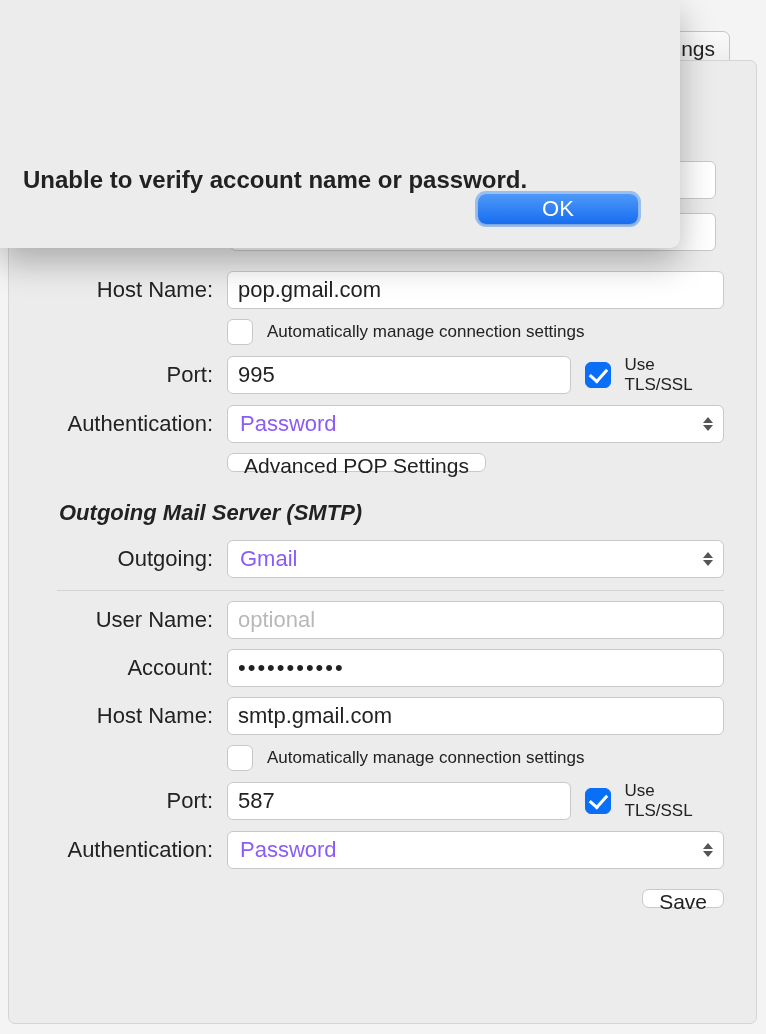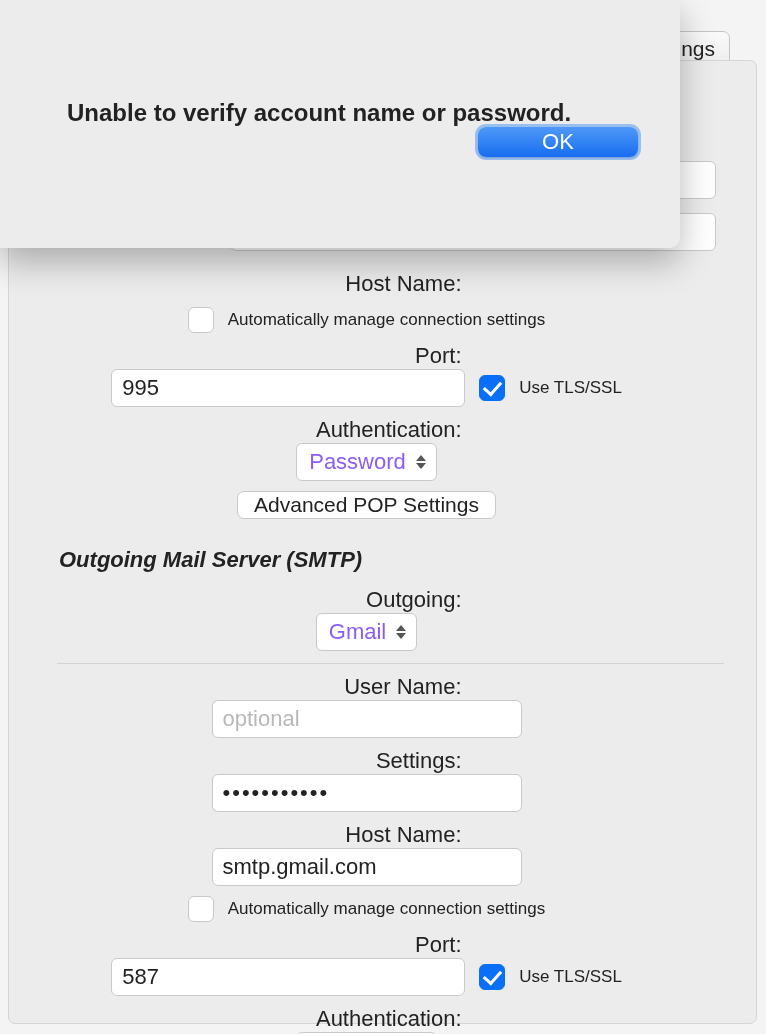--- a/index.html
+++ b/index.html
@@ -18,21 +18,20 @@
     background: #ececec;
     border: 1px solid #d5d5d5;
     border-radius: 7px;
     padding-top: 200px;
   }
   .row {
     display: flex;
     align-items: center;
     margin: 10px 0;
     padding: 0 32px 0 0;
-    flex-direction: column;
   }
   .label-col {
     width: 218px;
     min-width: 218px;
     text-align: right;
     padding-right: 14px;
     font-size: 22px;
     color: #222;
   }
   .field-col {
@@ -108,29 +107,28 @@
   .stepper-icon::before, .stepper-icon::after {
     content:"";
     width:0;height:0;
     border-left:5px solid transparent;
     border-right:5px solid transparent;
   }
   .stepper-icon::before { border-bottom:6px solid #555; }
   .stepper-icon::after  { border-top:6px solid #555; }
 
   .push-button {
-    height: 28px;
+    height: 19px;
     border: 1px solid #c9c9c9;
     border-radius: 7px;
     background: #fff;
     padding: 0 16px;
     font-size: 21px;
     color: #222;
     display: inline-flex;
-    align-items: center;
     cursor: default;
   }
   .section-title {
     font-weight: 700;
     font-size: 22px;
     padding: 18px 0 4px 50px;
     font-style: italic;
   }
   hr.sep {
     border: none;
@@ -169,24 +167,24 @@
   
   .sheet {
     position: absolute;
     left: 0; top: 0;
     width: 680px;
     height: 248px;
     background: #ececec;
     border-bottom-right-radius: 10px;
     box-shadow: 0 14px 34px rgba(0,0,0,.28);
     z-index: 5;
-    padding: 32px 34px 24px 67px;
+    padding: 32px 34px 24px 23px;
     display: flex;
     flex-direction: column;
-    justify-content: center;
+    justify-content: flex-end;
   }
   .sheet-title {
     font-weight: 700;
     font-size: 24px;
     color: #222;
   }
   .sheet-buttons {
     display: flex;
     justify-content: flex-end;
     padding-right: 8px;
@@ -222,20 +220,23 @@
   <span>ngs</span>
 </div>
 
 <div class="settings-panel">
 
   <div class="obscured-field" style="top:100px"></div>
   <div class="obscured-field" style="top:152px"></div>
 
   <div class="row">
     <div class="label-col">Host Name:</div>
+    <div class="field-col">
+      <input type="text" class="textfield" value="pop.gmail.com" style="">
+    </div>
   </div>
 
   <div class="row">
     <div class="label-col"></div>
     <div class="field-col">
       <div class="checkbox"></div>
       <span class="check-label">Automatically manage connection settings</span>
     </div>
   </div>
 
@@ -282,21 +283,21 @@
   <hr class="sep">
 
   <div class="row">
     <div class="label-col">User Name:</div>
     <div class="field-col">
       <input type="text" class="textfield" placeholder="optional" style="">
     </div>
   </div>
 
   <div class="row">
-    <div class="label-col">Settings:</div>
+    <div class="label-col">Account:</div>
     <div class="field-col">
       <input type="text" class="textfield" style="letter-spacing: 2px;" value="•••••••••••">
     </div>
   </div>
 
   <div class="row">
     <div class="label-col">Host Name:</div>
     <div class="field-col">
       <input type="text" class="textfield" value="smtp.gmail.com" style="">
     </div>

